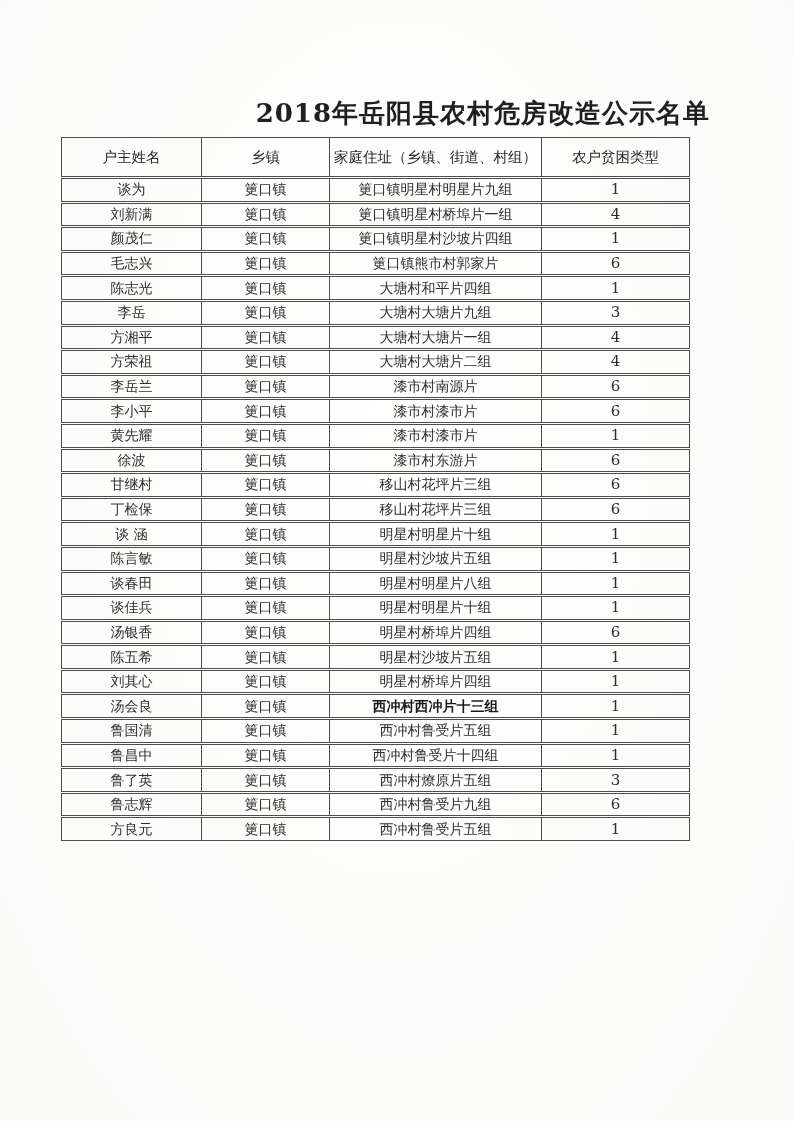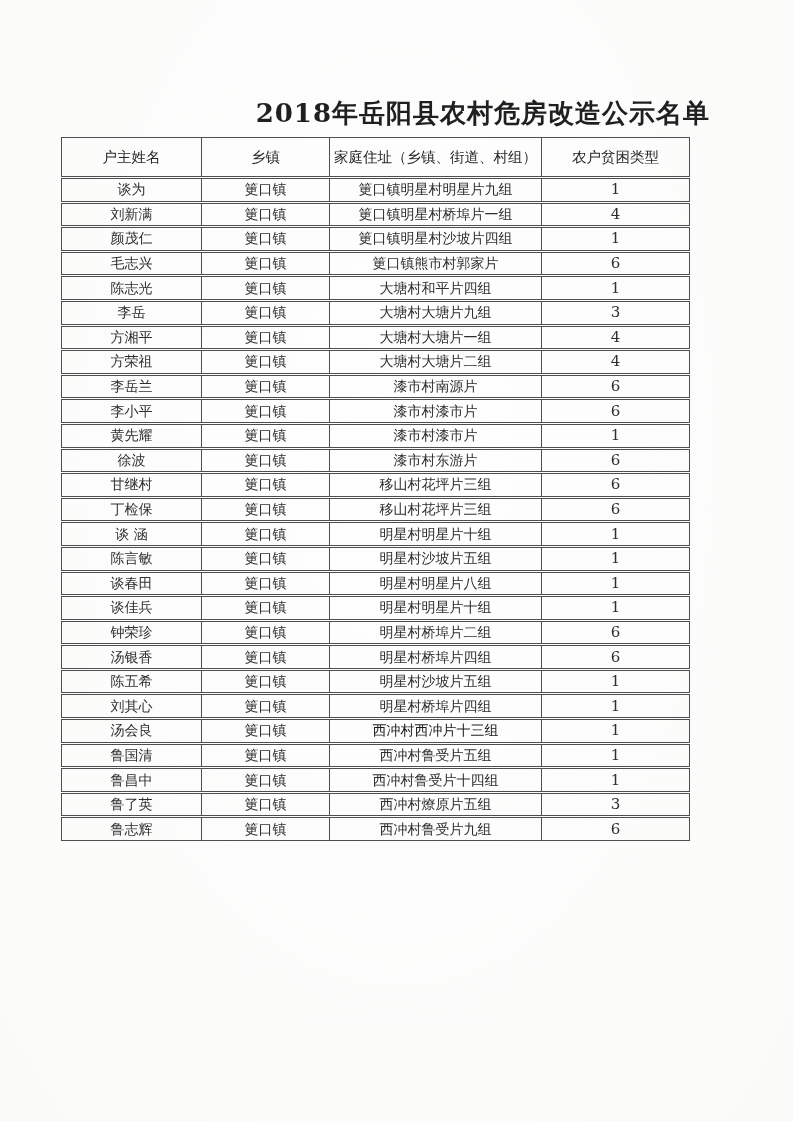--- a/index.html
+++ b/index.html
@@ -70,21 +70,21 @@
   .doc-table td {
     height: 21.6px;
     font-size: 14px;
     line-height: 21px;
     color: #2e2e2e;
   }
   .doc-table td.col-type {
     font-size: 15px;
   }
   .doc-table td.bold {
-    font-weight: normal;
+    font-weight: bold;
     color: #1a1a1a;
   }
 </style>
 </head>
 <body>
 
 <div class="page">
 
   <h1 class="doc-title">2018年岳阳县农村危房改造公示名单</h1>
 
@@ -206,26 +206,20 @@
           <td class="col-address">明星村明星片八组</td>
           <td class="col-type">1</td>
         </tr>
         <tr>
           <td class="col-name">谈佳兵</td>
           <td class="col-town">筻口镇</td>
           <td class="col-address">明星村明星片十组</td>
           <td class="col-type">1</td>
         </tr>
         <tr>
-          <td class="col-name">钟荣珍</td>
-          <td class="col-town">筻口镇</td>
-          <td class="col-address">明星村桥埠片二组</td>
-          <td class="col-type">6</td>
-        </tr>
-        <tr>
           <td class="col-name">汤银香</td>
           <td class="col-town">筻口镇</td>
           <td class="col-address">明星村桥埠片四组</td>
           <td class="col-type">6</td>
         </tr>
         <tr>
           <td class="col-name">陈五希</td>
           <td class="col-town">筻口镇</td>
           <td class="col-address">明星村沙坡片五组</td>
           <td class="col-type">1</td>
@@ -259,16 +253,22 @@
           <td class="col-town">筻口镇</td>
           <td class="col-address">西冲村燎原片五组</td>
           <td class="col-type">3</td>
         </tr>
         <tr>
           <td class="col-name">鲁志辉</td>
           <td class="col-town">筻口镇</td>
           <td class="col-address">西冲村鲁受片九组</td>
           <td class="col-type">6</td>
         </tr>
+        <tr>
+          <td class="col-name">方良元</td>
+          <td class="col-town">筻口镇</td>
+          <td class="col-address">西冲村鲁受片五组</td>
+          <td class="col-type">1</td>
+        </tr>
       </tbody>
   </table>
 
 </div>
 
 </body></html>

